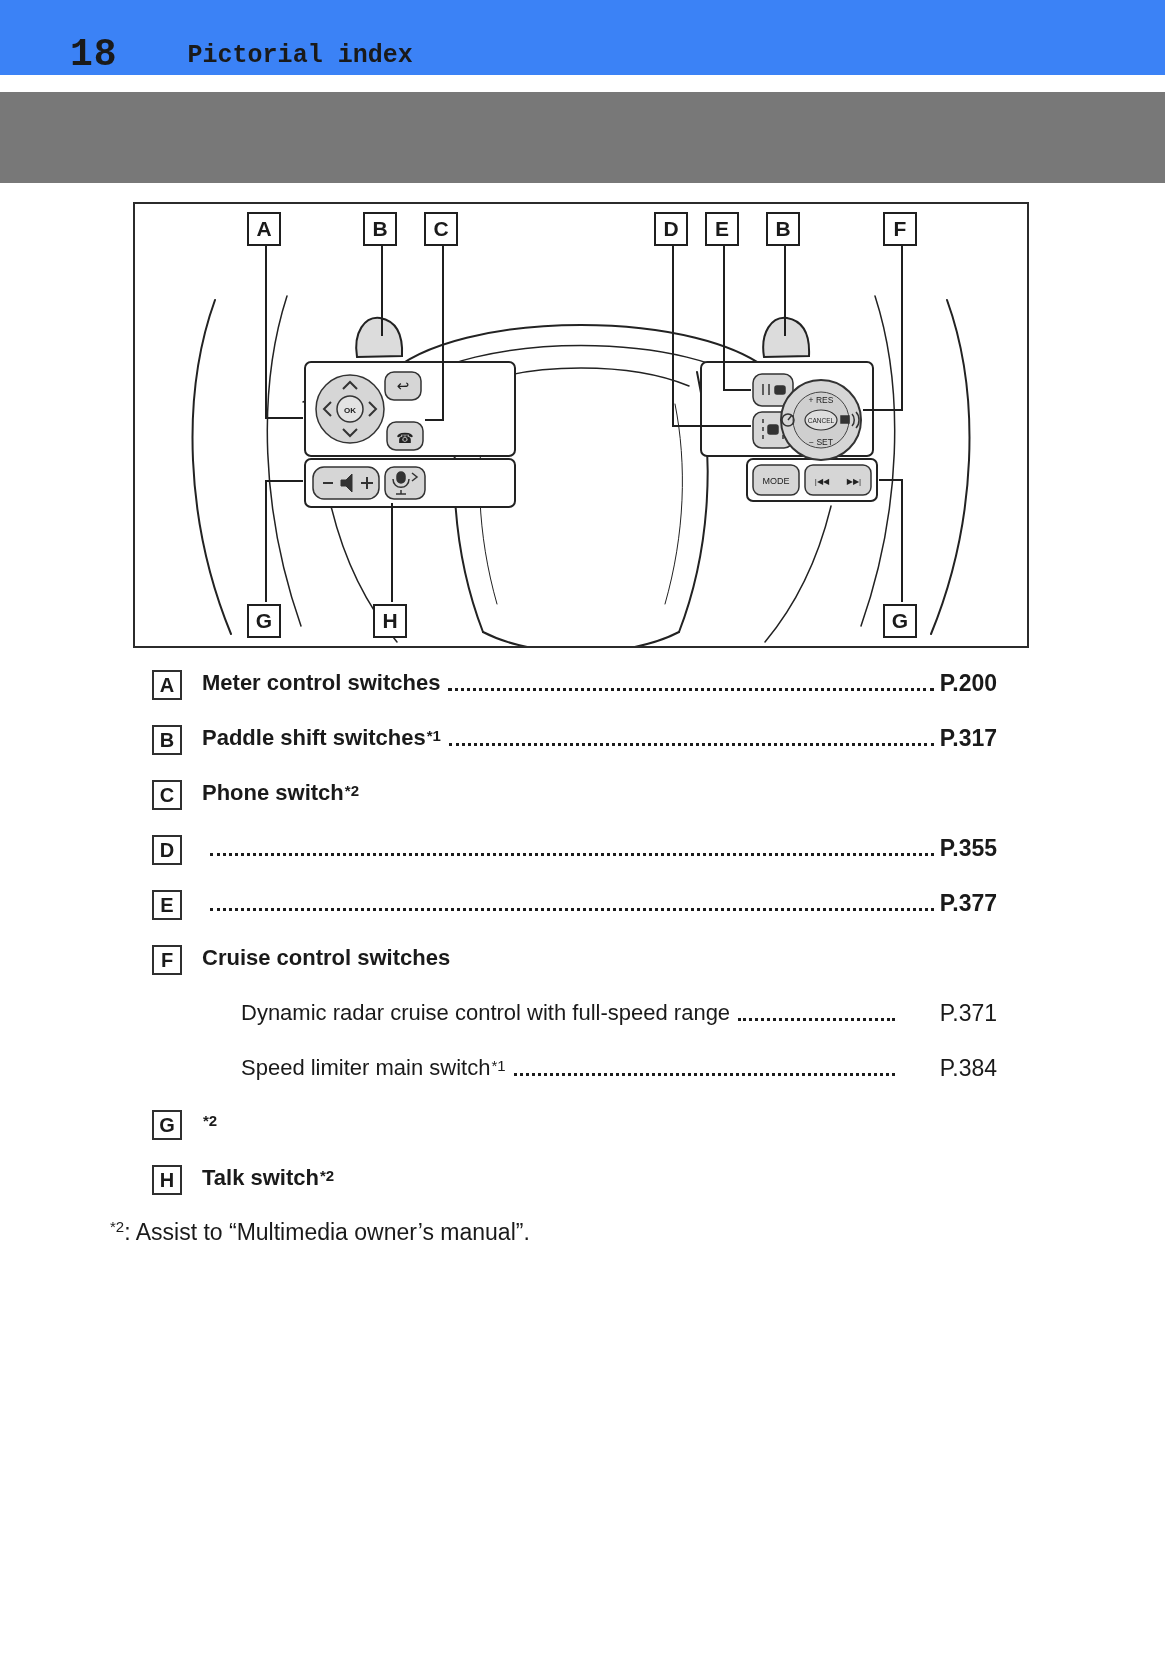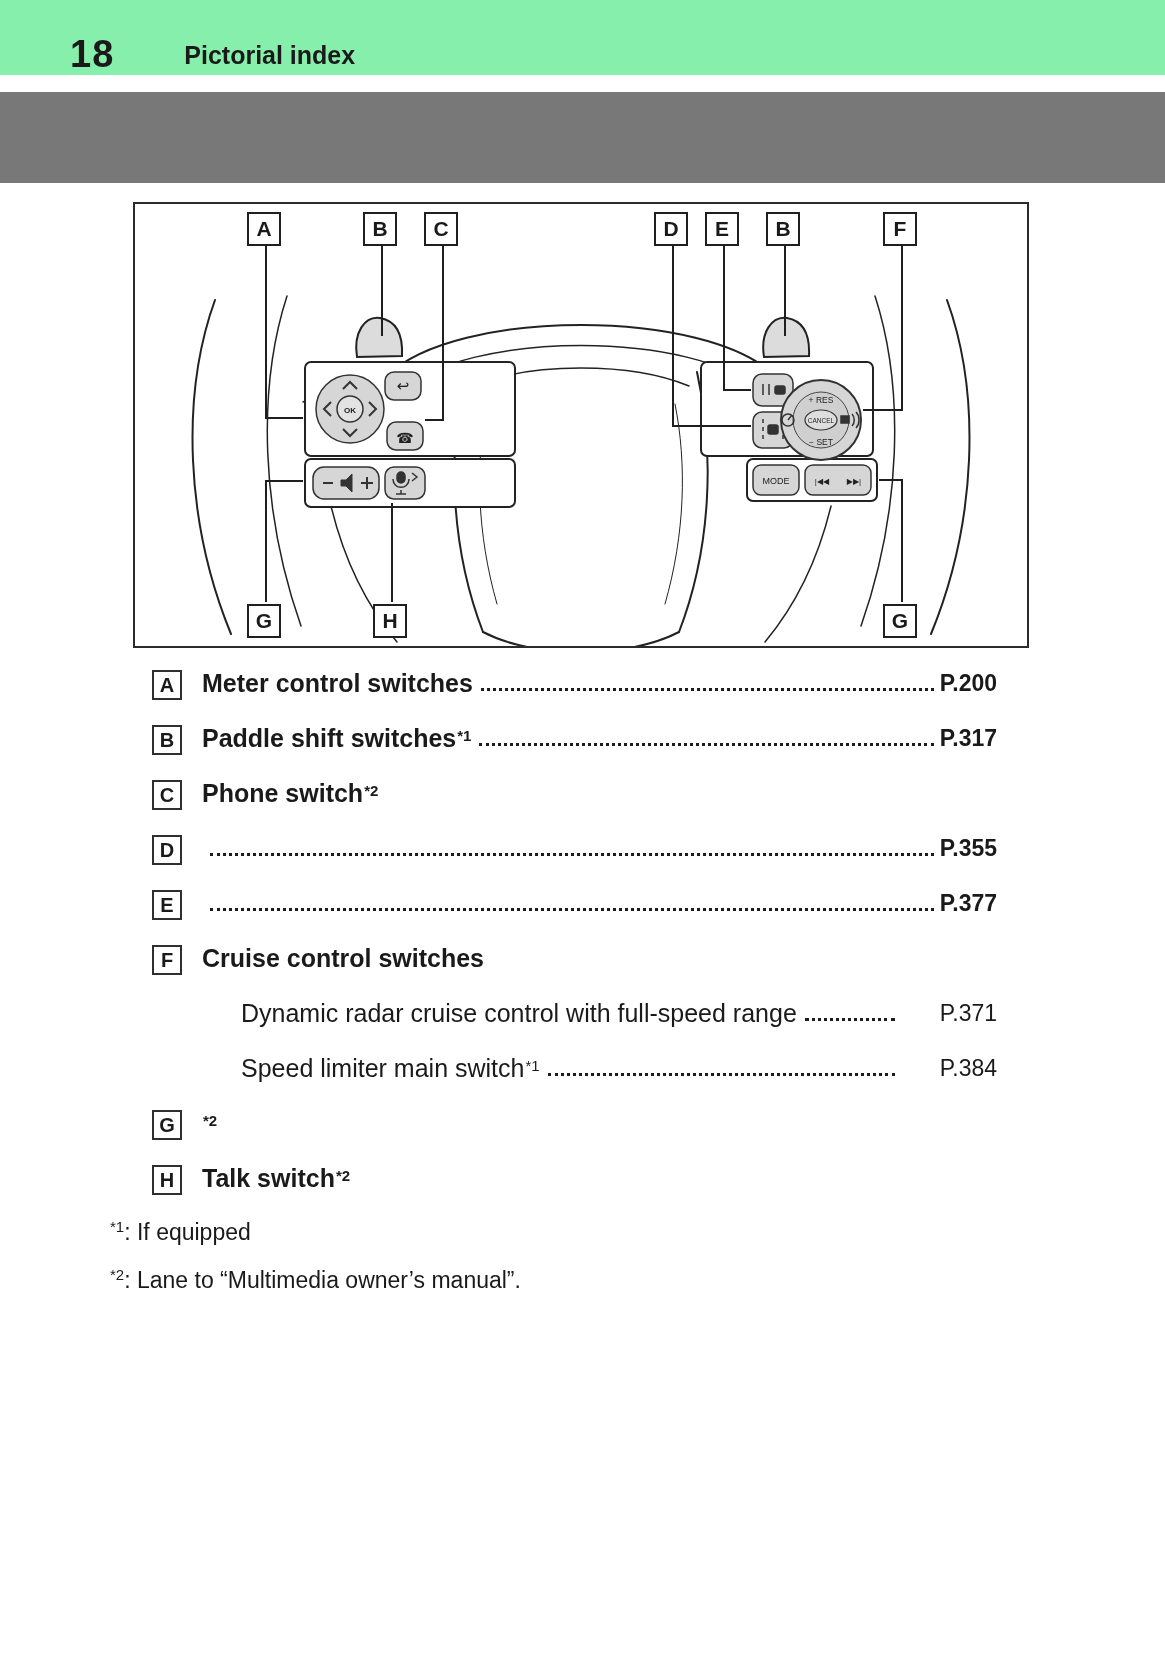--- a/index.html
+++ b/index.html
@@ -2,21 +2,21 @@
 <html><head>
 <meta charset="utf-8">
 <style>
   html,body{margin:0;padding:0;}
   body{
     width:1165px;height:1653px;position:relative;background:#ffffff;
     font-family:"Liberation Sans",sans-serif;color:#1a1a1a;overflow:hidden;
   }
   
   .page-header{
-    height:75px;background:#86efac;display:flex;align-items:baseline;
+    height:75px;background:#3b82f6;display:flex;align-items:baseline;font-family:Liberation Mono, monospace;
   }
   .page-number{font-size:38px;font-weight:bold;margin:24px 0 0 70px;letter-spacing:1px;}
   .section-title{font-size:25px;font-weight:bold;margin-left:70px;position:relative;top:-3px;margin-top:44px;}
   .banner{height:91px;background:#787878;margin-top:17px;}
   
   .diagram-box{
     position:relative;margin:19px 0 0 133px;width:892px;height:442px;
     border:2px solid #2b2b2b;background:#fff;
   }
   .diagram-box svg{position:absolute;left:0;top:0;}
@@ -36,21 +36,21 @@
   .co-h {left:238px;top:400px;}
   .co-g2{left:748px;top:400px;}
   
   .index{margin:20px 168px 0 152px;}
   .index-row{display:flex;align-items:flex-end;margin-bottom:25px;min-height:30px;}
   .letter-box{
     flex:0 0 auto;width:26px;height:26px;border:2px solid #2f2f2f;
     display:flex;align-items:center;justify-content:center;
     font-size:20px;font-weight:bold;margin-right:20px;position:relative;top:2px;
   }
-  .item-label{font-size:25px;font-weight:bold;line-height:30px;white-space:nowrap;}
+  .item-label{font-size:22px;font-weight:bold;line-height:30px;white-space:nowrap;}
   .item-sup{font-size:15px;font-weight:bold;position:relative;top:-9px;margin-left:1px;}
   .dots{flex:1 1 auto;border-bottom:3px dotted #1c1c1c;margin:0 6px 7px 8px;min-width:30px;}
   .page-ref{font-size:23px;font-weight:bold;line-height:30px;flex:0 0 auto;}
   .sub-row{margin-left:50px;}
   .sub-row .item-label,.sub-row .page-ref{font-weight:400;margin-left:39px;}
   .sub-row .item-sup{font-weight:400;}
   
   .footnotes{margin:14px 100px 0 110px;}
   .footnote{font-size:23px;line-height:28px;margin-bottom:17px;}
   .fn-marker{font-size:15px;position:relative;top:-8px;}
@@ -263,15 +263,14 @@
 
   <div class="index-row">
     <div class="letter-box">H</div>
     <span class="item-label">Talk switch</span>
     <span class="item-sup">*2</span>
   </div>
 
 </div>
 
 <div class="footnotes">
-  <div class="footnote"><span class="fn-marker">*1</span><span>: If equipped</span></div>
-  <div class="footnote"><span class="fn-marker">*2</span><span>: Lane to “Multimedia owner’s manual”.</span></div>
+  <div class="footnote"><span class="fn-marker">*2</span><span>: Assist to “Multimedia owner’s manual”.</span></div>
 </div>
 
 </body></html>

